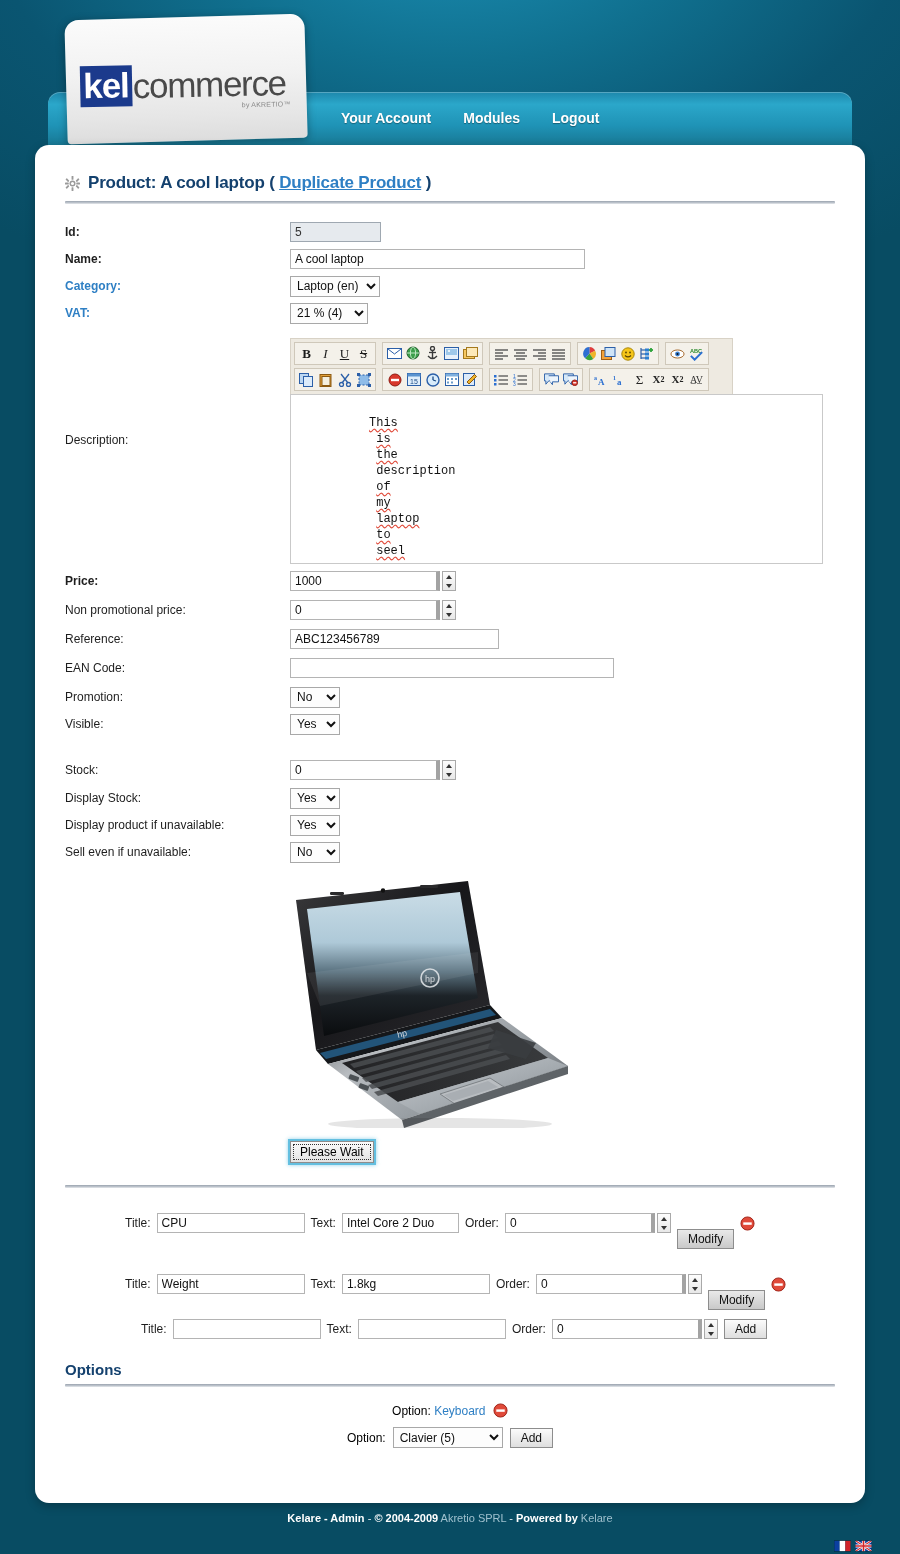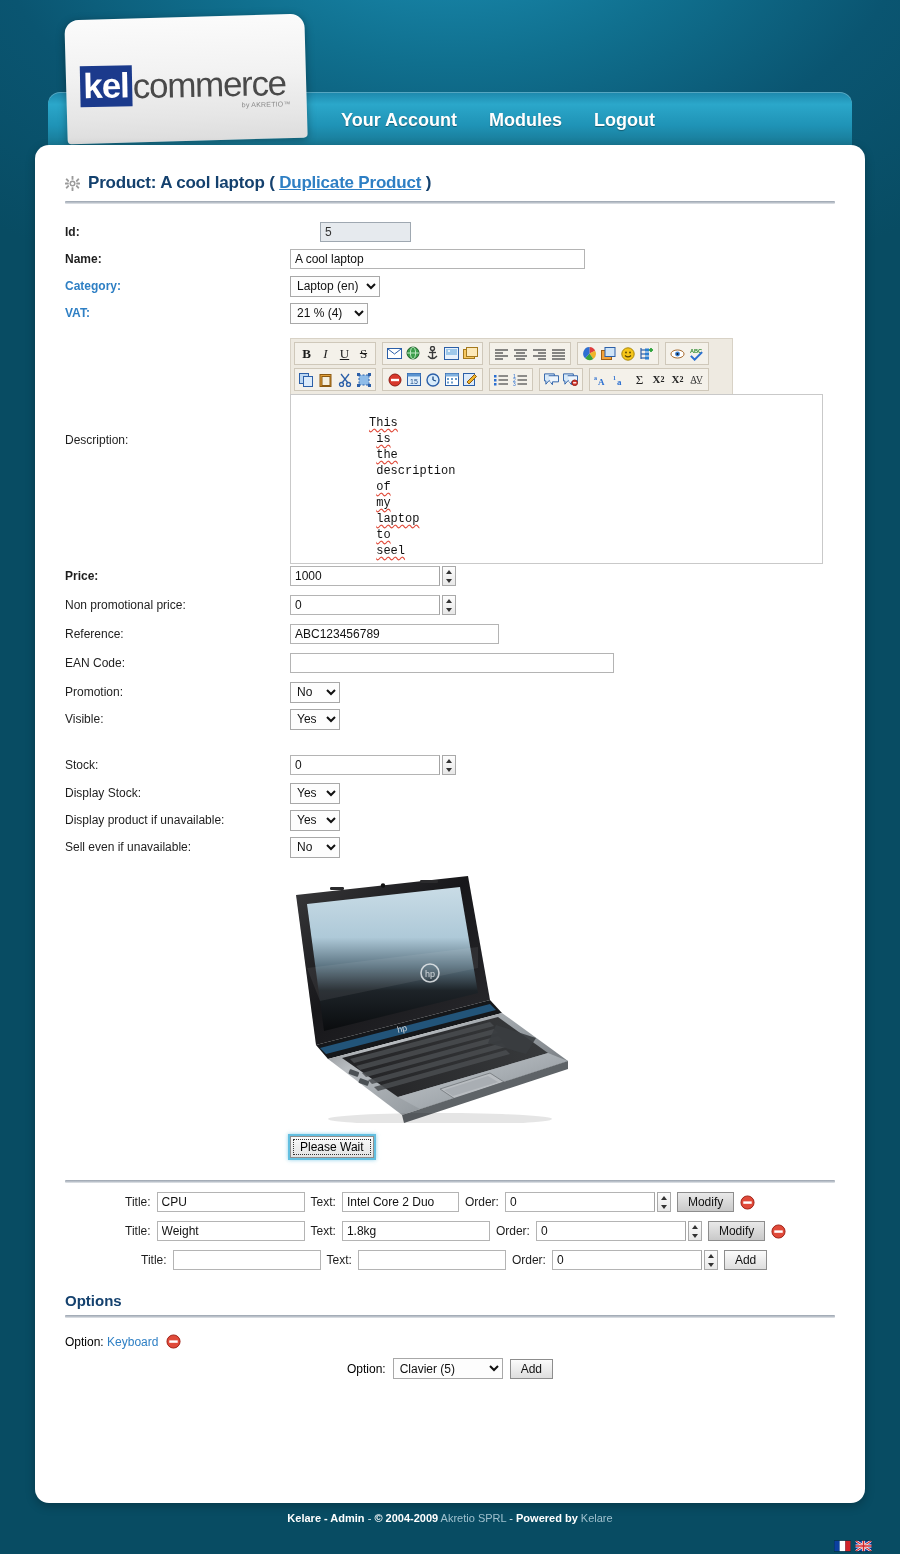--- a/index.html
+++ b/index.html
@@ -24,21 +24,21 @@
     background: linear-gradient(to bottom, #1d87ab 0%, #2ba7ca 22%, #1f93b6 60%, #17748f 100%);
     border-top-left-radius: 12px;
     border-top-right-radius: 12px;
     box-shadow: inset 0 1px 0 rgba(255,255,255,.25);
   }
   .navlinks {
     position:absolute; left:293px; top:18px;
     display:flex; gap:32px;
   }
   .navlinks a {
-    color:#ffffff; text-decoration:none; font-weight:bold; font-size:18px;
+    color:#ffffff; text-decoration:none; font-weight:bold; font-size:14px;
     text-shadow: 0 1px 1px rgba(0,0,0,.35);
   }
 
   .logo {
     position:absolute; left:66px; top:17px; width:240px; height:124px;
     background: linear-gradient(to bottom, #fbfbfb 0%, #f2f2f2 45%, #e6e6e6 80%, #dddddd 100%);
     border-radius: 14px 14px 4px 4px;
     transform: rotate(-1.6deg);
     box-shadow: 0 2px 8px rgba(0,0,0,.35);
     overflow:hidden;
@@ -107,21 +107,21 @@
   }
   input.txt.ro { background:#e6eaee; border:1px solid #9fa8b1; color:#333; }
 
   select.sel {
     font-family:"Liberation Sans", sans-serif; font-size:12px;
     height:21px; padding:1px 2px; border:1px solid #a8a8a8;
     background:#fdfdfd; color:#111;
   }
 
   .spin-wrap { position:relative; display:inline-flex; align-items:center; }
-  .spin-wrap input { border-right:1px solid #a3a3a3; }
+  .spin-wrap input { border-right:4px solid #a3a3a3; }
   .spin {
     width:14px; height:20px; margin-left:2px;
     border:1px solid #a9a9a9; background:linear-gradient(to bottom,#fdfdfd,#e8e8e8);
     display:flex; flex-direction:column; align-items:center; justify-content:space-around;
     cursor:pointer;
   }
   .spin i { display:block; width:0;height:0; border-left:3px solid transparent; border-right:3px solid transparent; }
   .spin i.up { border-bottom:4px solid #333; }
   .spin i.dn { border-top:4px solid #333; }
 
@@ -189,24 +189,24 @@
     border-radius:1px;
   }
 
   .cf-row { display:flex; align-items:center; gap:6px; margin-top:9px; justify-content:flex-start; padding-left:60px; }
   .cf-lab { font-size:12px; color:#1e1e1e; }
   .btn {
     font-family:"Liberation Sans", sans-serif; font-size:12px;
     padding:2px 10px; background:linear-gradient(to bottom,#fbfbfb,#dedede);
     border:1px solid #8d8d8d; cursor:pointer; color:#111;
   }
-  .btn.grey { background:linear-gradient(to bottom,#e9e9e9,#c9c9c9); }
+  .btn.grey { background:linear-gradient(to bottom,#e9e9e9,#c9c9c9);margin-top:32px; }
   .del-icon { width:15px; height:15px; cursor:pointer; flex:0 0 auto; }
 
-  .opt-line { margin-top:16px; font-size:12px; }
+  .opt-line { text-align:center; margin-top:16px; font-size:12px; }
   .opt-line a { color:#2e7fc4; text-decoration:none; }
   .opt-row2 { display:flex; align-items:center; justify-content:center; gap:7px; margin-top:9px; font-size:12px; }
 
   
   #footer {
     position:absolute; left:0; top:1512px; width:900px; text-align:center;
     color:#e7eef2; font-size:11px;
   }
   #footer b { color:#ffffff; }
   #footer .muted { color:#9fc0ce; }
@@ -255,21 +255,21 @@
     <div class="page-title">
       <span>Product: A cool laptop (</span>
       <a href="#" class="dup">Duplicate Product</a>
       <span>)</span>
     </div>
   </div>
   <div class="title-rule"></div>
 
   <div class="form">
 
-    <div class="row" style="gap:30px;">
+    <div class="row" style="">
       <div class="lab b">Id:</div>
       <input class="txt ro" style="width: 91px;" readonly="" value="5">
     </div>
 
     <div class="row" style="margin-top:3px;">
       <div class="lab b">Name:</div>
       <input class="txt" style="width: 295px;" value="A cool laptop">
     </div>
 
     <div class="row" style="margin-top:3px;">
@@ -590,21 +590,21 @@
           <span> </span><span class="misspell">of</span>
           <span> </span><span class="misspell">my</span>
           <span> </span><span class="misspell">laptop</span>
           <span> </span><span class="misspell">to</span>
           <span> </span><span class="misspell">seel</span>
         </div>
       </div>
     </div>
 
 
-    <div class="row" style="">
+    <div class="row" style="margin-top:5px;">
       <div class="lab b">Price:</div>
       <span class="spin-wrap">
         <input class="txt" style="width: 150px;" value="1000">
         <span class="spin">
               <i class="up"></i>
               <i class="dn"></i>
             </span>
       </span>
     </div>
 

